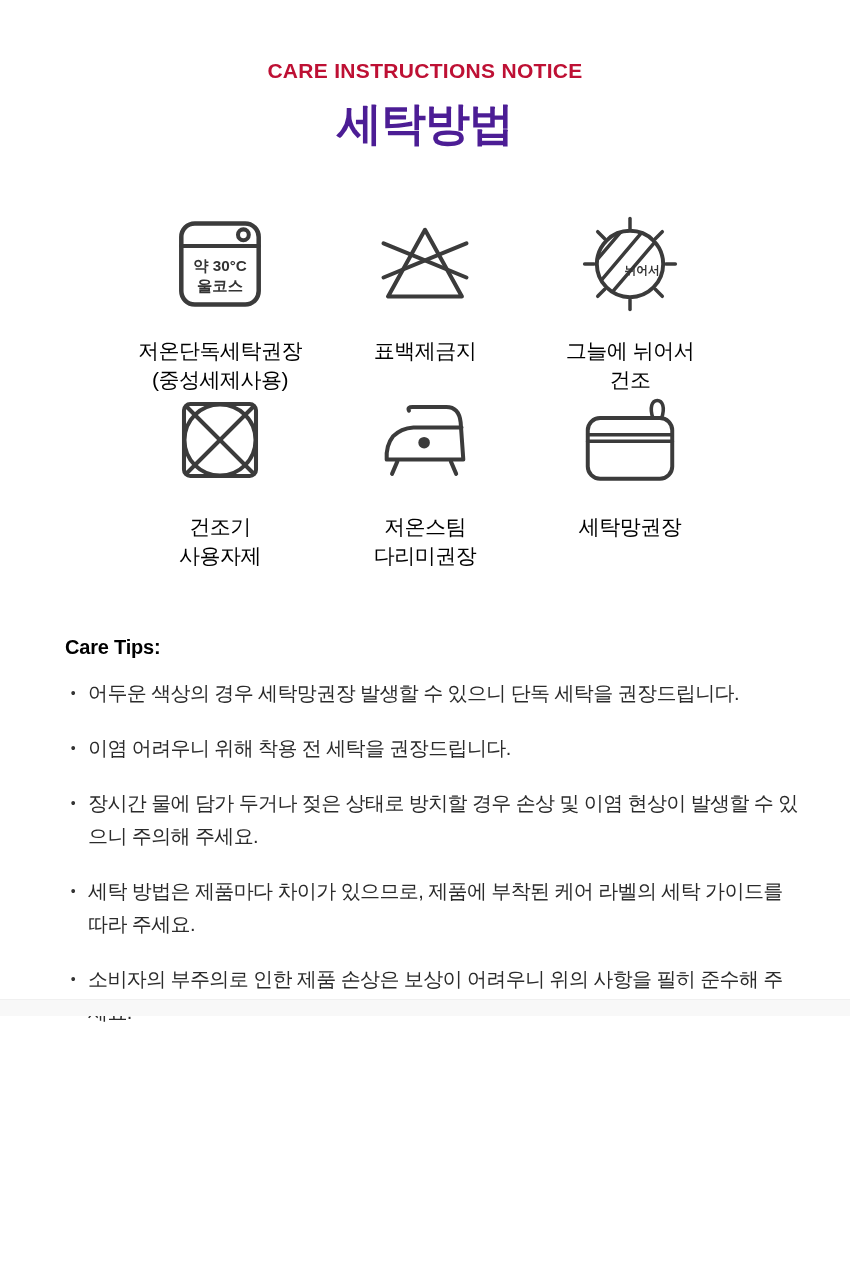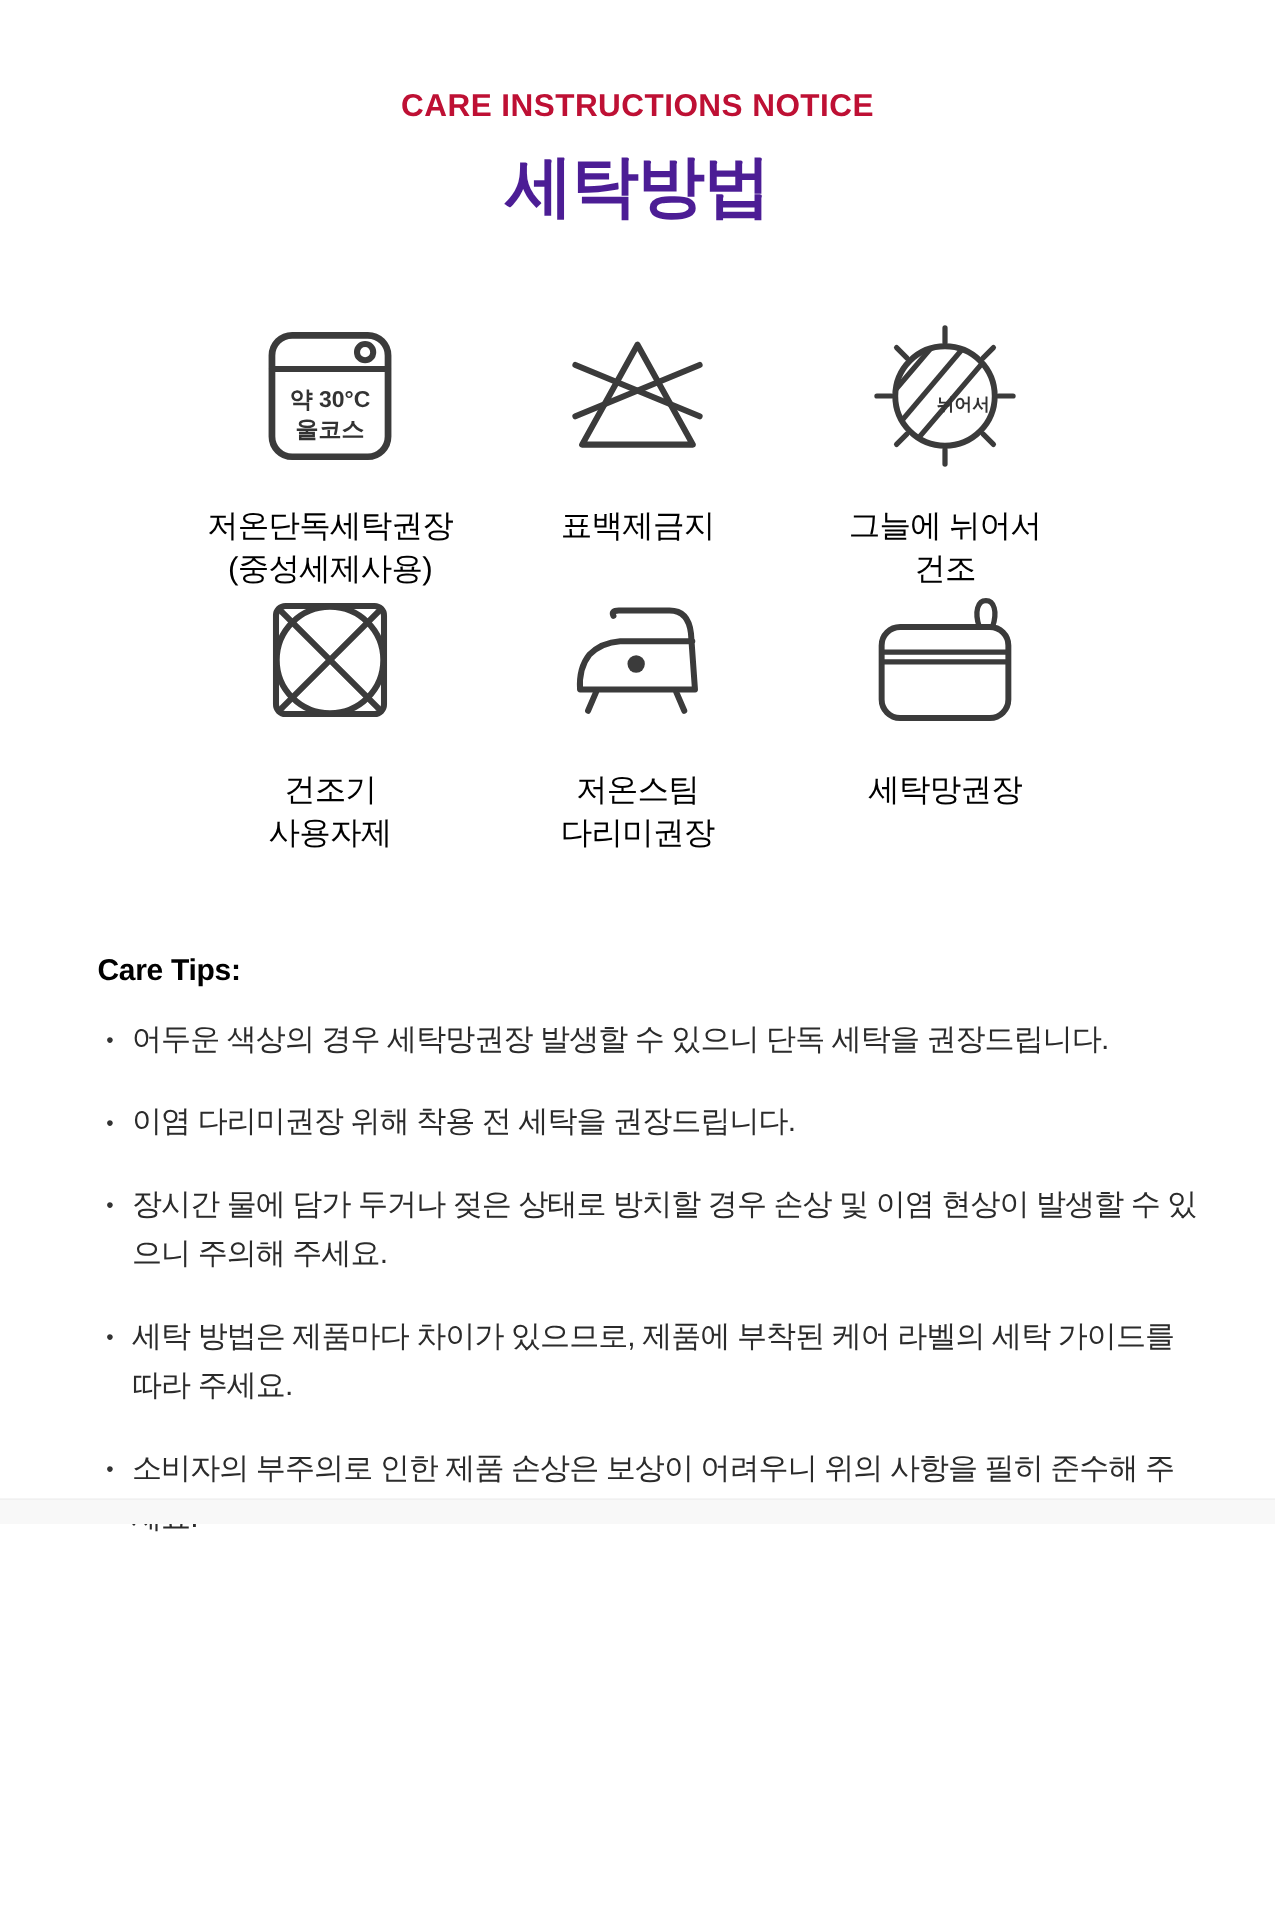--- a/index.html
+++ b/index.html
@@ -151,21 +151,21 @@
 
   <div class="tips">
     <div class="tips-heading">Care Tips:</div>
     <ul class="tips-list">
       <li class="tip">
         <span class="bullet">•</span>
         <span class="tip-text">어두운 색상의 경우 세탁망권장 발생할 수 있으니 단독 세탁을 권장드립니다.</span>
       </li>
       <li class="tip">
         <span class="bullet">•</span>
-        <span class="tip-text">이염 다리미권장 위해 착용 전 세탁을 권장드립니다.</span>
+        <span class="tip-text">이염 어려우니 위해 착용 전 세탁을 권장드립니다.</span>
       </li>
       <li class="tip">
         <span class="bullet">•</span>
         <span class="tip-text">장시간 물에 담가 두거나 젖은 상태로 방치할 경우 손상 및 이염 현상이 발생할 수 있으니 주의해 주세요.</span>
       </li>
       <li class="tip">
         <span class="bullet">•</span>
         <span class="tip-text">세탁 방법은 제품마다 차이가 있으므로, 제품에 부착된 케어 라벨의 세탁 가이드를 따라 주세요.</span>
       </li>
       <li class="tip">

